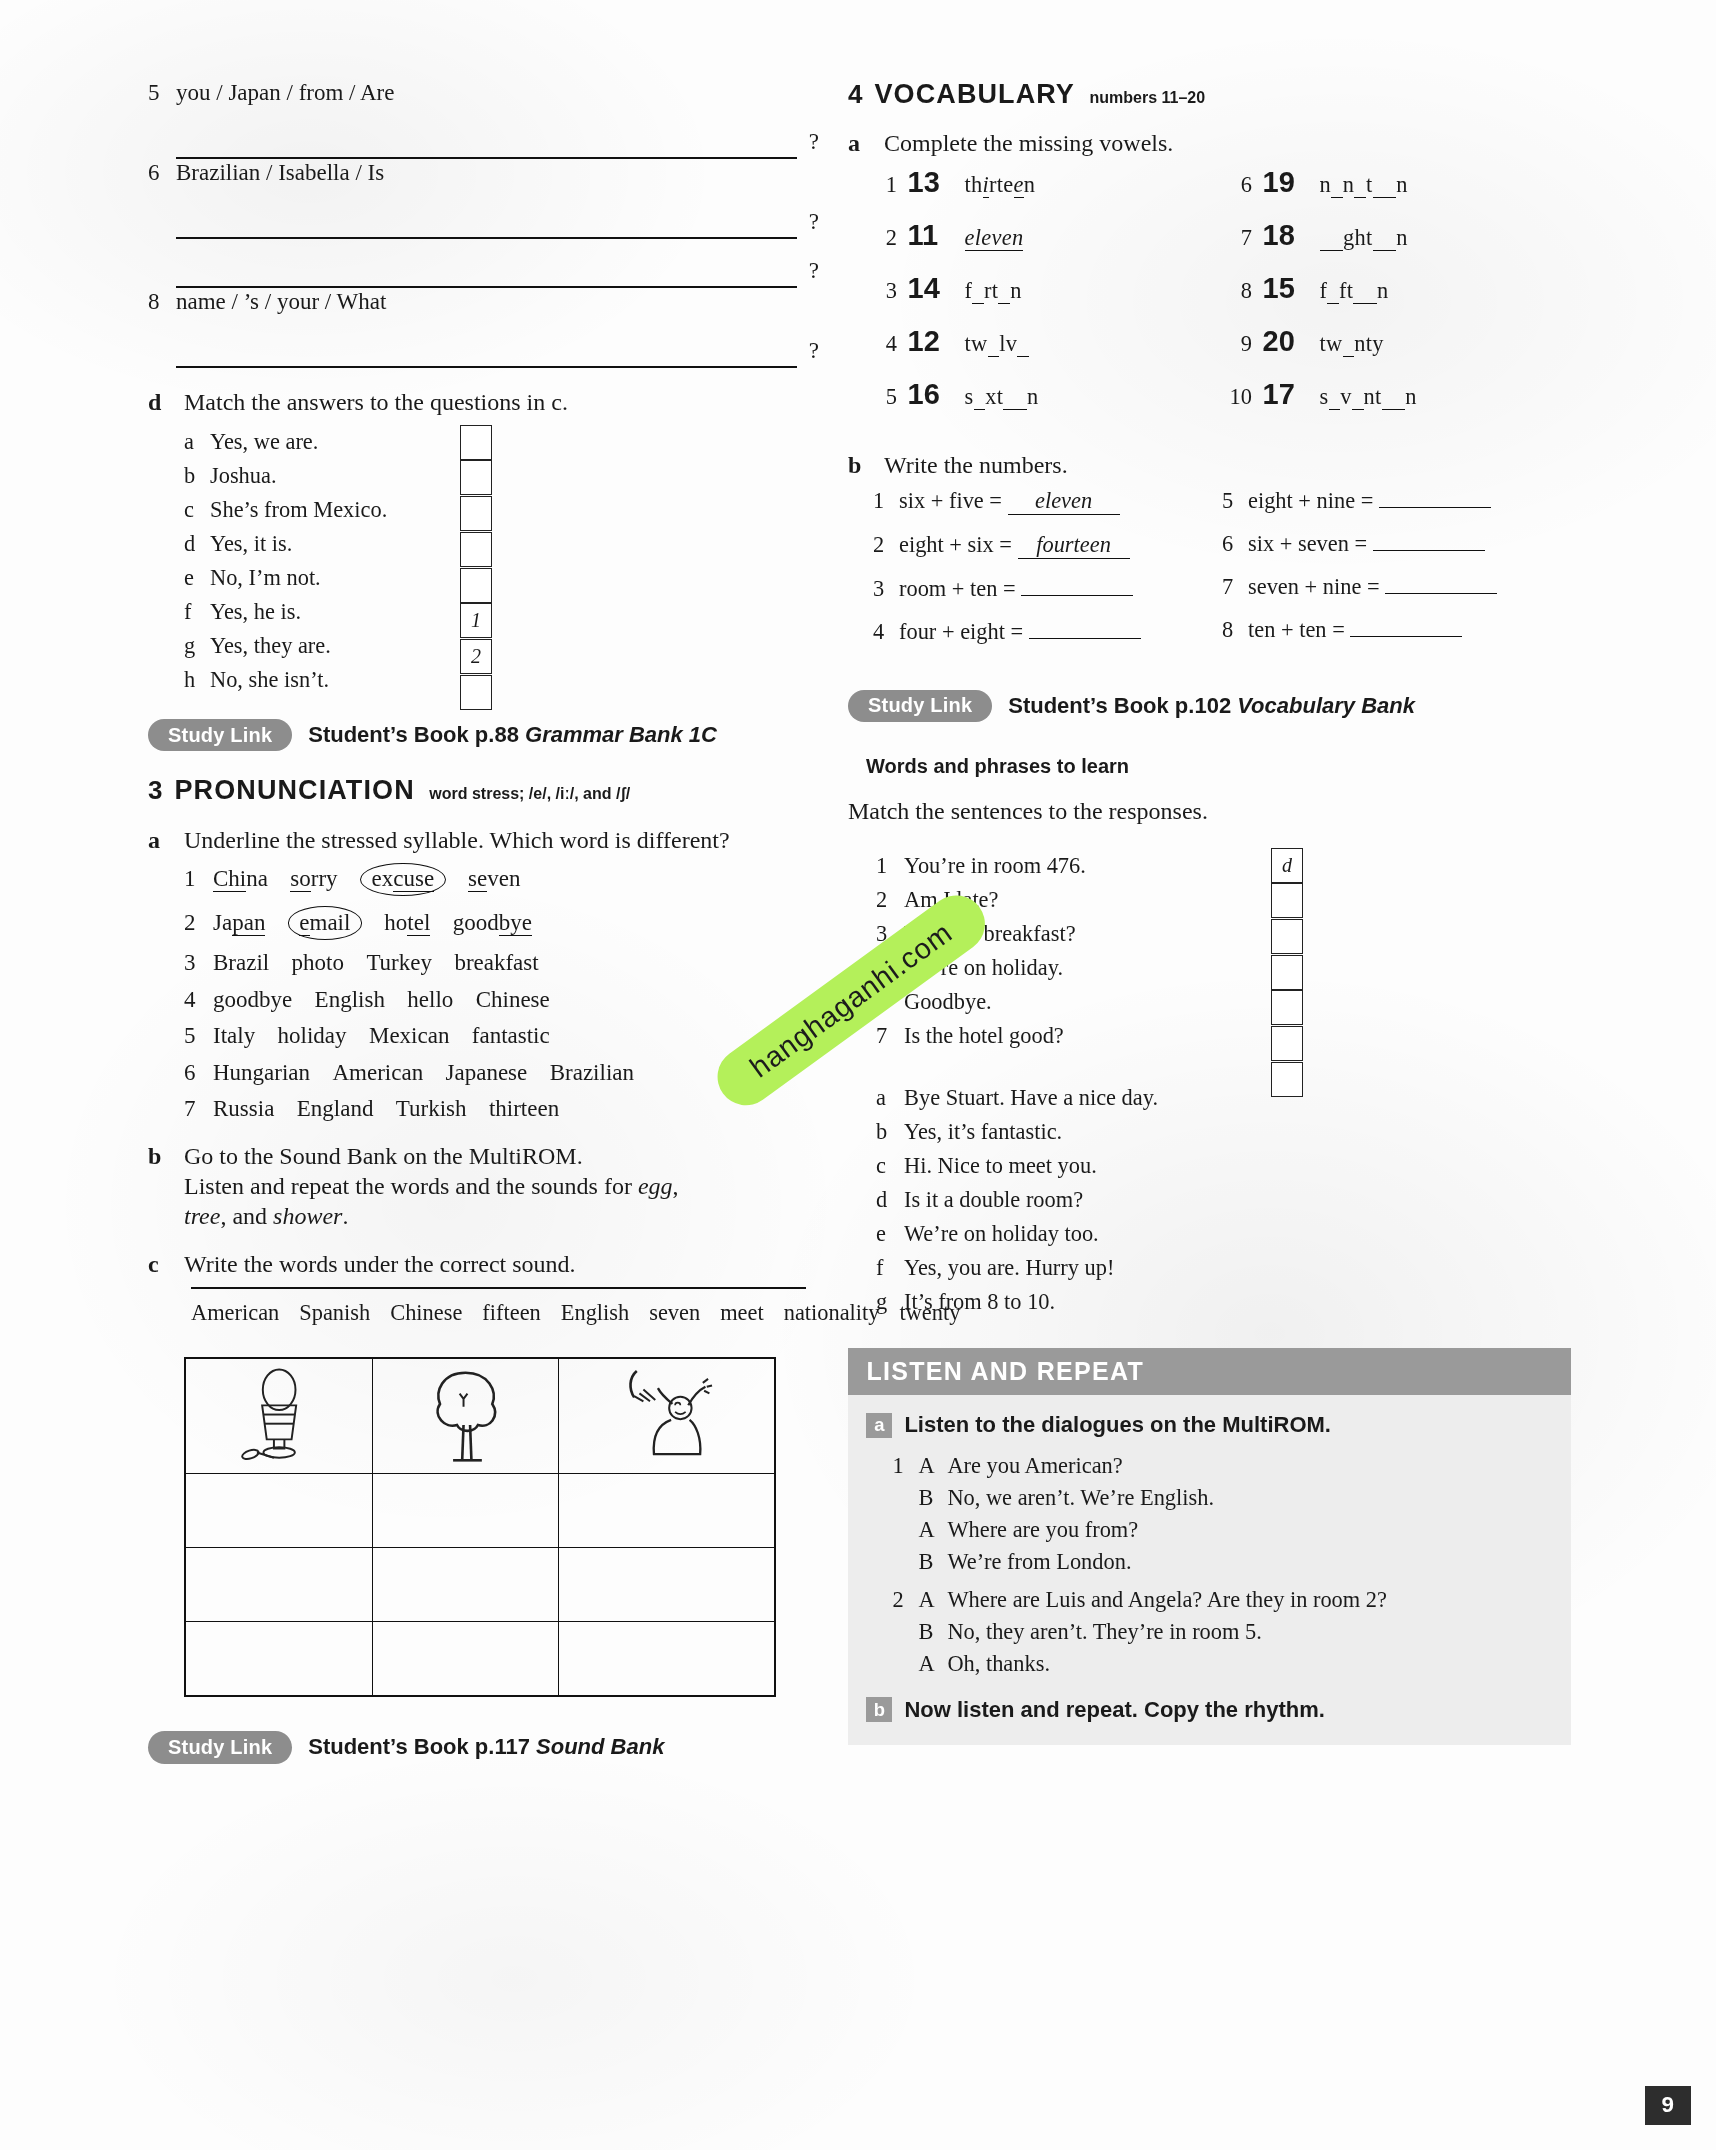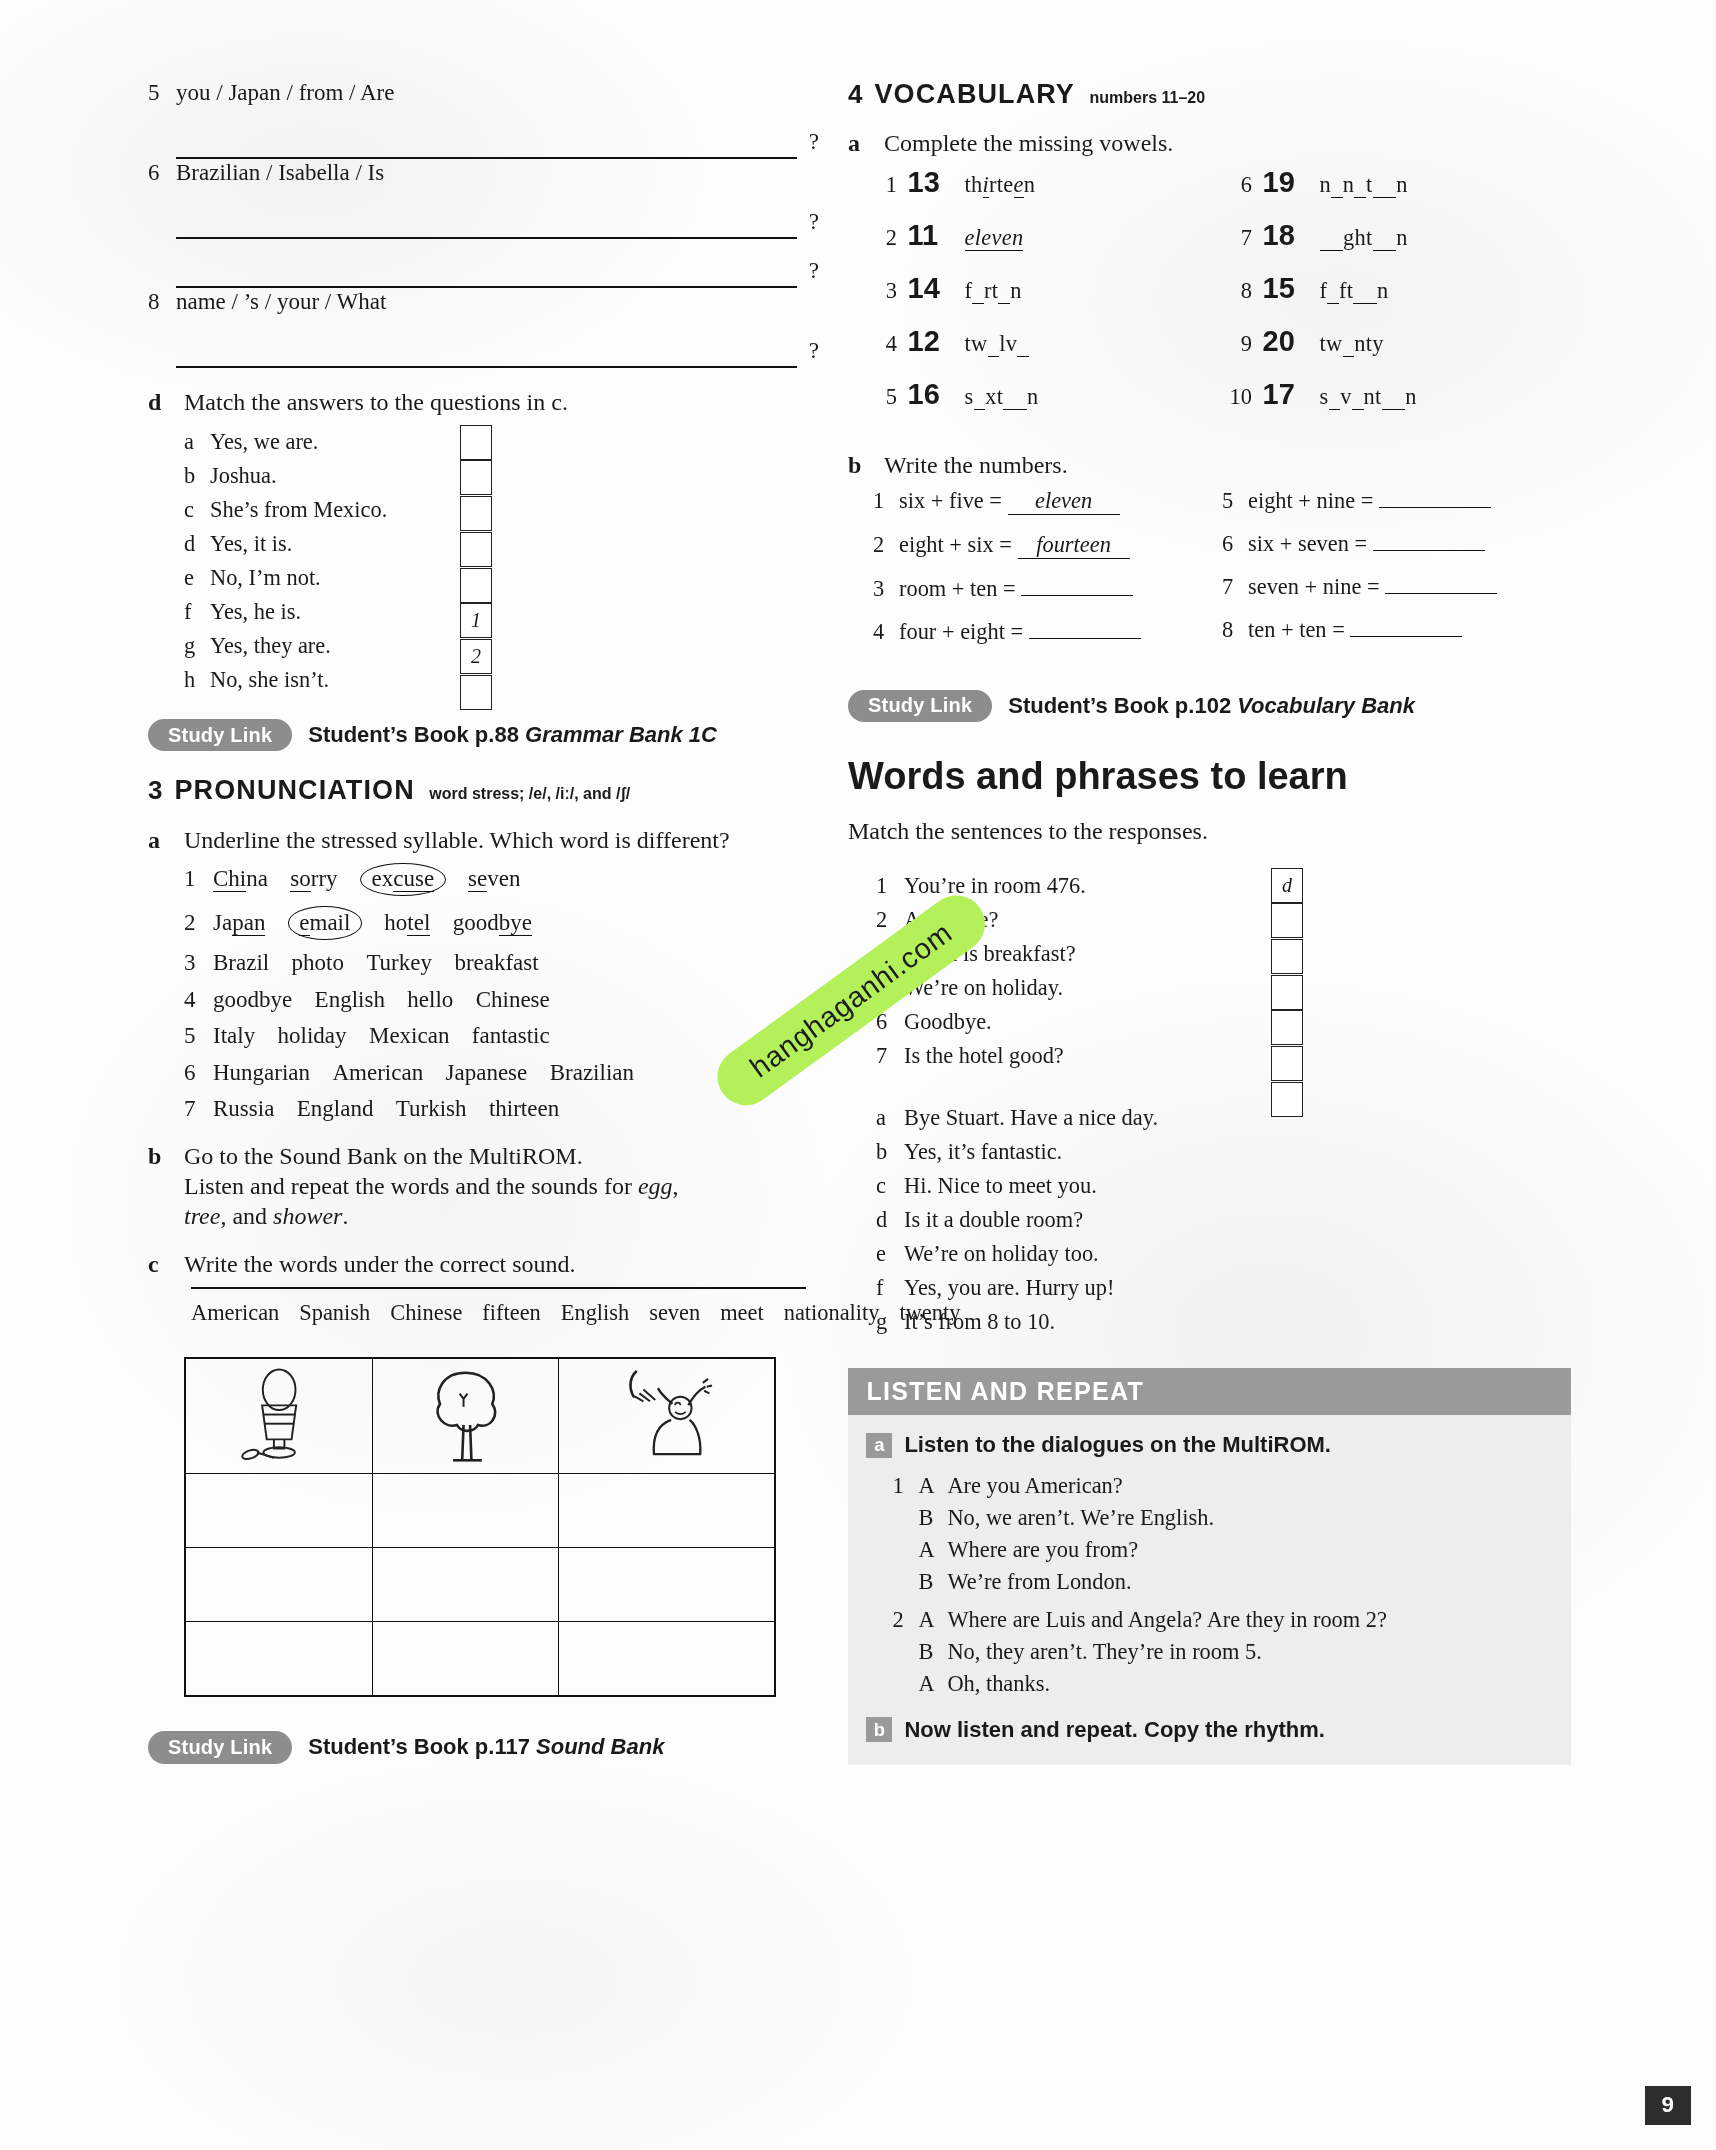--- a/index.html
+++ b/index.html
@@ -102,21 +102,21 @@
 
   .sum-grid{display:flex;margin-left:25px;}
   .sum-col{width:355px;}
   .sum-row{display:flex;align-items:baseline;font-size:22.4px;margin-bottom:17px;}
   .sum-n{width:26px;flex:0 0 26px;}
   .blank{display:inline-block;min-width:112px;border-bottom:1.6px solid #111;
     text-align:center;font-style:italic;}
 
   
   .wp-title{font-family:"Liberation Sans",sans-serif;font-weight:bold;
-    font-size:38px;margin:33px 0 20px 0;}
+    font-size:20px;margin:33px 0 20px 18px;}
   .wp-instr{font-size:24px;margin-bottom:24px;}
   .wp-wrap{position:relative;margin-left:28px;}
   .wp-row{display:flex;font-size:22.4px;height:34px;align-items:center;}
   .wp-n{width:28px;flex:0 0 28px;}
   .wp-box-col{position:absolute;left:395px;top:-1.3px;}
   .resp-row{display:flex;font-size:22.4px;height:34px;align-items:center;}
   .resp-l{width:28px;flex:0 0 28px;}
 
   
   .lr{margin-top:29px;background:#ededed;}

